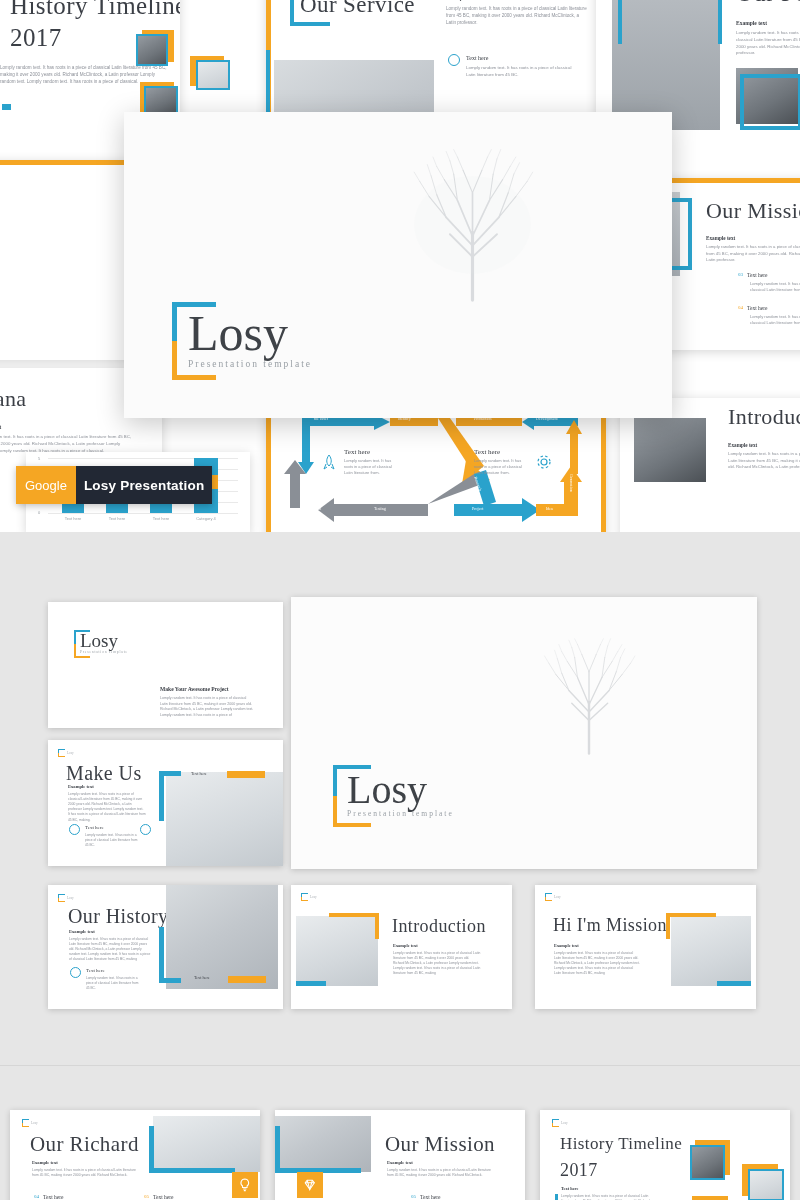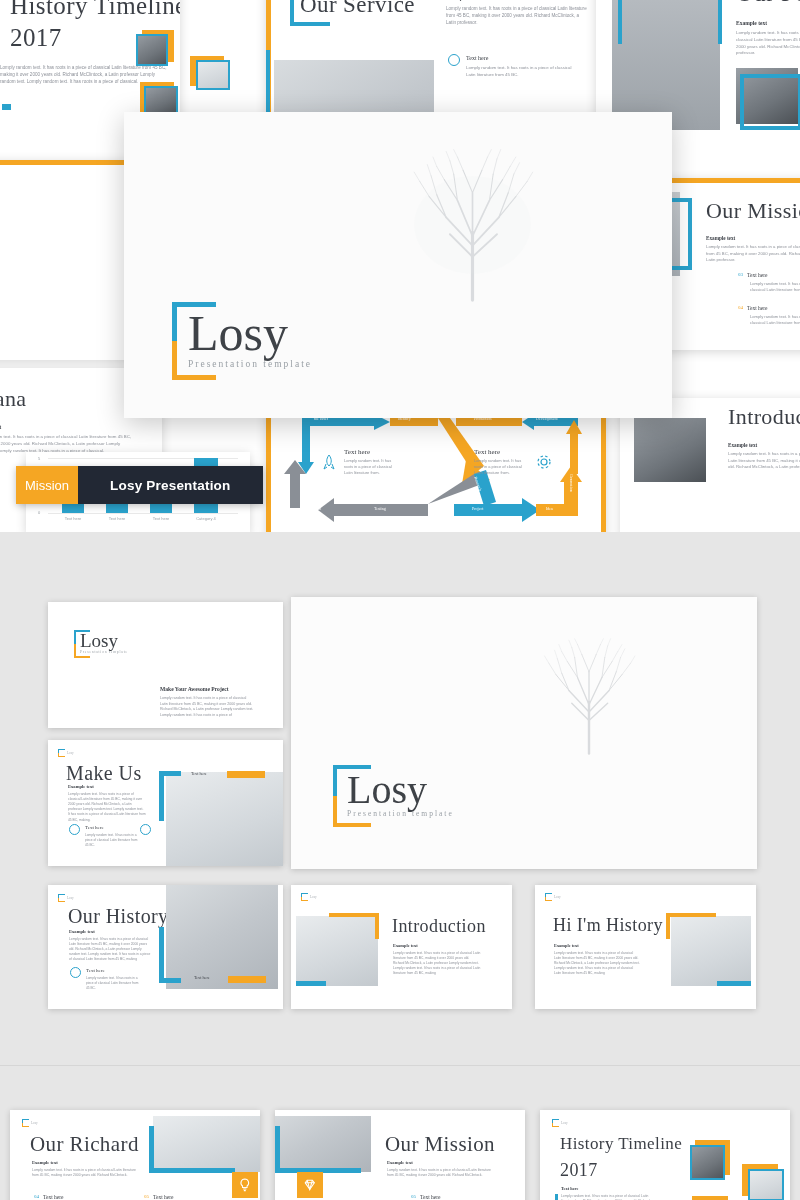--- a/index.html
+++ b/index.html
@@ -43,21 +43,21 @@
   }
   .tree { position: absolute; right: 112px; top: 30px; width: 175px; height: 160px; opacity: .5; }
   .logo-lockup { position: absolute; display: flex; align-items: flex-start; }
   .bracket { position: relative; flex: 0 0 auto; }
   .logo-word { font-family: "Liberation Serif", serif; color: #3e4247; font-weight: 400; line-height: .95; }
   .logo-sub { font-family: "Liberation Serif", serif; color: #9aa0a6; letter-spacing: 2px; }
 
   
   .badge { position: absolute; z-index: 60; display: flex; align-items: stretch; box-shadow: 0 2px 7px rgba(0,0,0,.25); }
   .badge .g { background: #f5a623; color: #fff; display: flex; align-items: center; justify-content: center; padding: 0 9px; font-size: 13px; }
-  .badge .n { background: #222834; color: #fff; display: flex; align-items: center; justify-content: center; padding: 0 32px; font-size: 13.5px; font-weight: bold; letter-spacing: .2px; }
+  .badge .n { background: #222834; color: #fff; display: flex; align-items: center; justify-content: center; padding: 0 8px; font-size: 13.5px; font-weight: bold; letter-spacing: .2px; }
 
   
   .band { position: absolute; left: 0; width: 800px; background: #e6e6e6; }
   .hr { position: absolute; left: 0; width: 800px; height: 1px; background: #d6d6d6; }
 
   .slide {
     position: absolute; background: #fff; box-shadow: 0 1px 6px rgba(0,0,0,.18); overflow: hidden;
   }
   .slide .mini-logo { position: absolute; display: flex; align-items: center; gap: 2px; }
   .mini-br { position: relative; width: 7px; height: 8px; }
@@ -312,21 +312,21 @@
           <div style="position:absolute;left:0;bottom:0;width:44px;height:5px;background:#f5a623;"></div>
         </div>
         <div style="margin-left:-28px;margin-top:8px;">
           <div class="logo-word" style="font-size:50px;">Losy</div>
           <div class="logo-sub" style="font-size:9.5px;margin-top:1px;">Presentation template</div>
         </div>
       </div>
     </div>
 
     <div class="badge" style="left:16px;top:466px;height:38px;">
-      <div class="g">Mission</div>
+      <div class="g">Google</div>
       <div class="n">Losy Presentation</div>
     </div>
   </div>
 
   <div class="band" style="top:532px;height:668px;"></div>
   <div class="hr" style="top:1065px;"></div>
 
   <div class="slide" style="left:48px;top:602px;width:235px;height:126px;">
     <div class="logo-lockup" style="left:26px;top:28px;">
       <div class="bracket" style="width:16px;height:28px;">
@@ -441,21 +441,21 @@
   <div class="slide" style="left:535px;top:885px;width:221px;height:124px;">
     <div class="mini-logo" style="left:10px;top:8px;">
       <div class="mini-br">
         <i style="left:0;top:0;width:1px;height:4px;background:#2aa2cc;"></i>
         <i style="left:0;top:0;width:7px;height:1px;background:#2aa2cc;"></i>
         <i style="left:0;bottom:0;width:1px;height:4px;background:#f5a623;"></i>
         <i style="left:0;bottom:0;width:7px;height:1px;background:#f5a623;"></i>
       </div>
       <span style="font-size:3.4px;color:#aeb3b8;font-family:'Liberation Serif',serif;">Losy</span>
     </div>
-    <div class="ttl" style="position:absolute;left:18px;top:30px;font-size:18px;">Hi I'm History</div>
+    <div class="ttl" style="position:absolute;left:18px;top:30px;font-size:18px;">Hi I'm Mission</div>
     <div class="ex" style="position:absolute;left:19px;top:58px;font-size:4.4px;font-family:'Liberation Serif',serif;">Example text</div>
     <div class="body-txt" style="position:absolute;left:19px;top:66px;width:86px;font-size:3.3px;">Lomply random text. It has roots in a piece of classical Latin literature from 45 BC, making it over 2000 years old. Richard McClintock, a Latin professor Lomply random text. Lomply random text. It has roots in a piece of classical Latin literature from 45 BC, making</div>
     <div class="photo light" style="position:absolute;left:136px;top:31px;width:80px;height:70px;"></div>
     <div class="bar-orange" style="position:absolute;left:131px;top:28px;width:50px;height:4px;"></div>
     <div class="bar-orange" style="position:absolute;left:131px;top:28px;width:4px;height:26px;"></div>
     <div class="bar-blue" style="position:absolute;left:182px;top:96px;width:34px;height:5px;"></div>
   </div>
 
   <div class="slide" style="left:10px;top:1110px;width:250px;height:124px;">
     <div class="mini-logo" style="left:12px;top:9px;">

